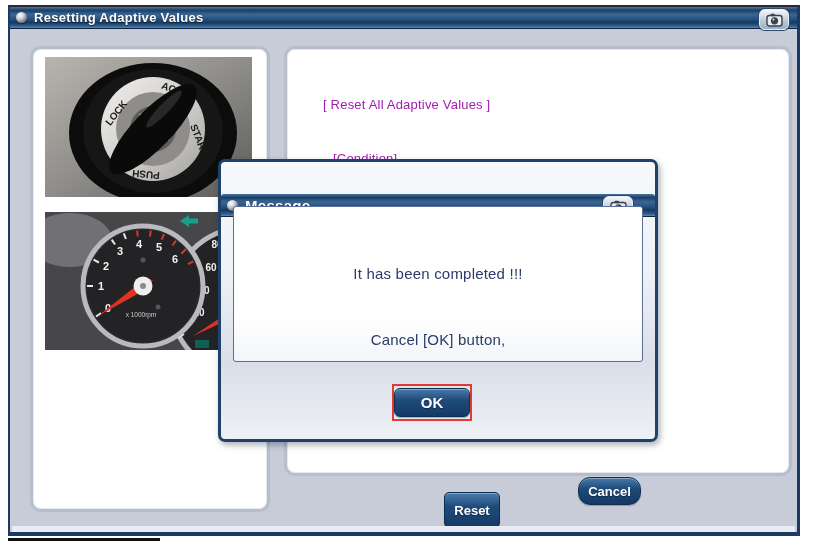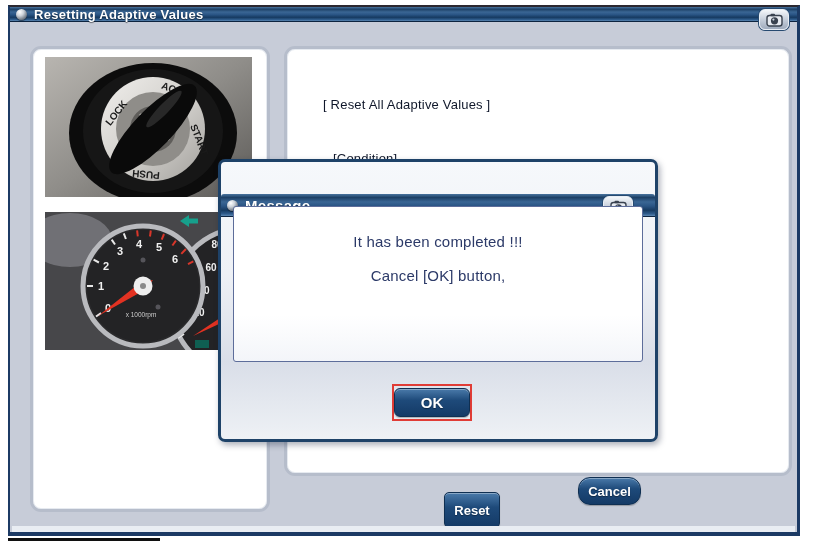--- a/index.html
+++ b/index.html
@@ -6,21 +6,21 @@
   html,body { width:816px; height:547px; background:#ffffff; overflow:hidden;
               font-family:"Liberation Sans", sans-serif; }
   .stage { position:relative; width:816px; height:547px; }
   .abs { position:absolute; }
 
   
   .window { left:8px; top:5px; width:792px; height:531px;
             border:2px solid #1c3a64; border-top-color:#2b2830;
             border-right-width:3px; border-bottom-width:4px;
             background:#c7ccd8; }
-  .titlebar { position:absolute; left:0; top:0; right:0; height:15px;
+  .titlebar { position:absolute; left:0; top:0; right:0; height:22px;
               display:flex; align-items:center; padding:0 6px;
               background:linear-gradient(180deg,#49749f 0%,#1d4066 16%,#3a6694 36%,
                          #2a5585 54%,#163a61 74%,#2f5c8c 90%,#5d88b4 100%);
               border-bottom:1px solid #0d2440; }
   .sphere { width:11px; height:11px; border-radius:50%;
             background:radial-gradient(circle at 35% 28%, #ffffff, #cdd3da 35%, #8d959f 60%, #555c66 85%, #3f454e);
             box-shadow:0 1px 1px rgba(0,0,0,.45); flex:0 0 auto; }
   .title-text { color:#ffffff; font-weight:bold; font-size:13px; margin-left:7px;
                 letter-spacing:.3px; text-shadow:0 1px 1px rgba(0,0,0,.5); white-space:nowrap; }
   .cam { position:absolute; top:2px; width:30px; height:21px; border-radius:6px;
@@ -30,21 +30,21 @@
 
   
   .panel { background:#ffffff; border:3px solid #b6bdcb; border-radius:11px;
            box-shadow:inset 0 0 0 1px #e6eaf0; }
   .left-panel  { left:28px;  top:44px; width:240px; height:466px; }
   .right-panel { left:282px; top:44px; width:508px; height:430px; }
   .photo { position:absolute; overflow:hidden; background:#555; }
   .p1 { left:45px; top:57px;  width:207px; height:140px; }
   .p2 { left:45px; top:212px; width:207px; height:138px; }
 
-  .rp-text { color:#0f172a; font-size:13px; letter-spacing:.2px; white-space:nowrap; }
+  .rp-text { color:#a21caf; font-size:13px; letter-spacing:.2px; white-space:nowrap; }
 
   
   .navy-btn { display:flex; align-items:center; justify-content:center;
               color:#fff; font-weight:bold; font-size:13px;
               background:linear-gradient(180deg,#4a7aaa,#1e4a7a 42%,#143a66);
               border:1px solid #0f2f52; border-radius:5px; cursor:pointer;
               box-shadow:inset 0 1px 0 rgba(255,255,255,.35), 0 1px 1px rgba(0,0,0,.25);
               text-shadow:0 1px 1px rgba(0,0,0,.4); }
   .reset-btn  { left:442px; top:490px; width:56px; height:36px; }
   .cancel-btn { left:576px; top:490px; width:63px; height:28px; }
@@ -56,21 +56,21 @@
   .dialog { left:218px; top:159px; width:440px; height:283px; z-index:10;
             border:3px solid #1e4268; border-radius:7px;
             background:linear-gradient(180deg,#f6f8fb 0%,#eef1f6 40%,#d9dee8 72%,#eef1f5 100%);
             box-shadow:2px 3px 6px rgba(15,25,55,.35); }
   .dialog .titlebar { height:23px; border-radius:3px 3px 0 0;margin-top:32px; }
   .dlg-panel { position:absolute; left:12px; top:44px; width:410px; height:156px;
                background:linear-gradient(180deg,#ffffff 70%,#f3f5f9);
                border:1px solid #5d6d9a; border-radius:3px;
                display:flex; flex-direction:column; align-items:center;
                padding-top:26px; gap:17px; }
-  .msg-line { color:#2c3a68; font-size:15px; letter-spacing:.2px; }
+  .msg-line { color:#2c3a68; font-size:15px; letter-spacing:.2px;margin-top:32px; }
   .ok-wrap { position:absolute; left:171px; top:222px; width:80px; height:37px;
              border:2px solid #e03c36; display:flex; align-items:center; justify-content:center; }
   .ok-btn { width:84px; height:29px; font-size:15px; border-radius:6px; }
 
   svg text { font-family:"Liberation Sans", sans-serif; }
 </style>
 </head>
 <body>
 
 <div class="stage">

